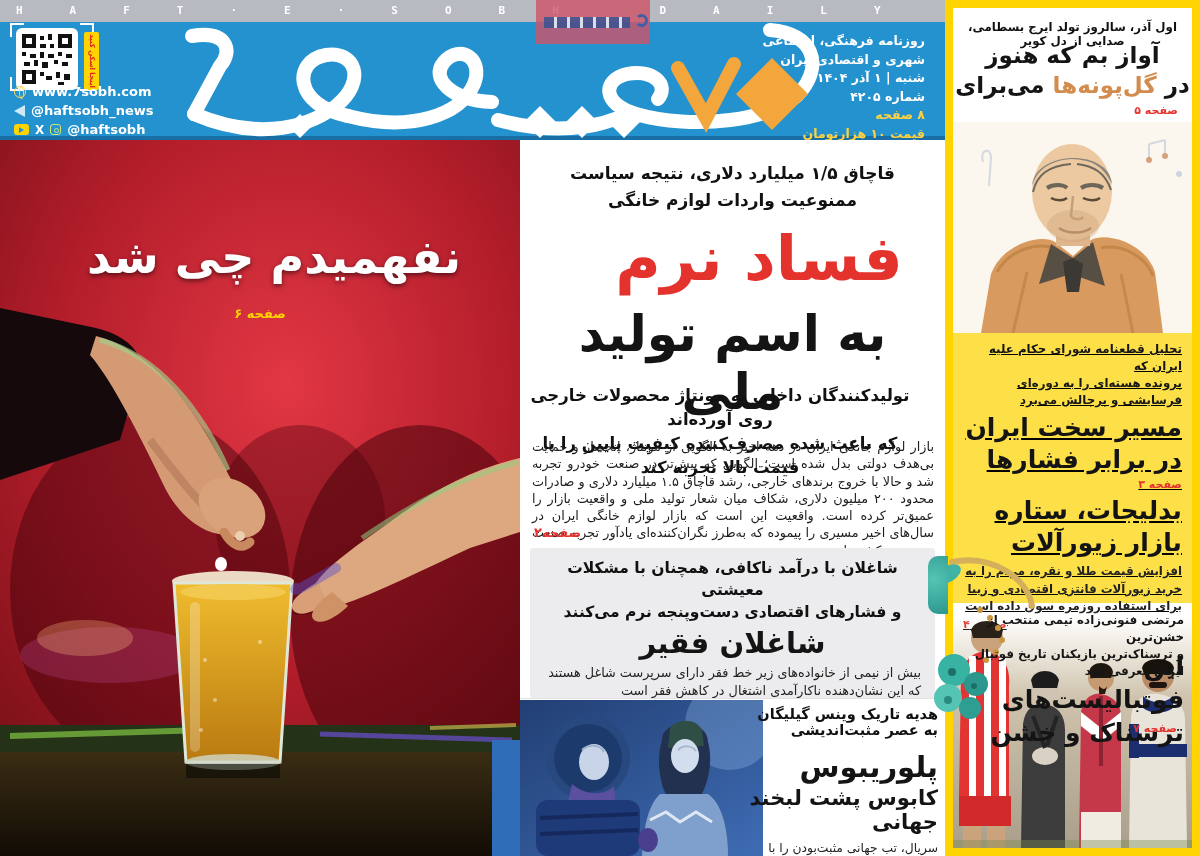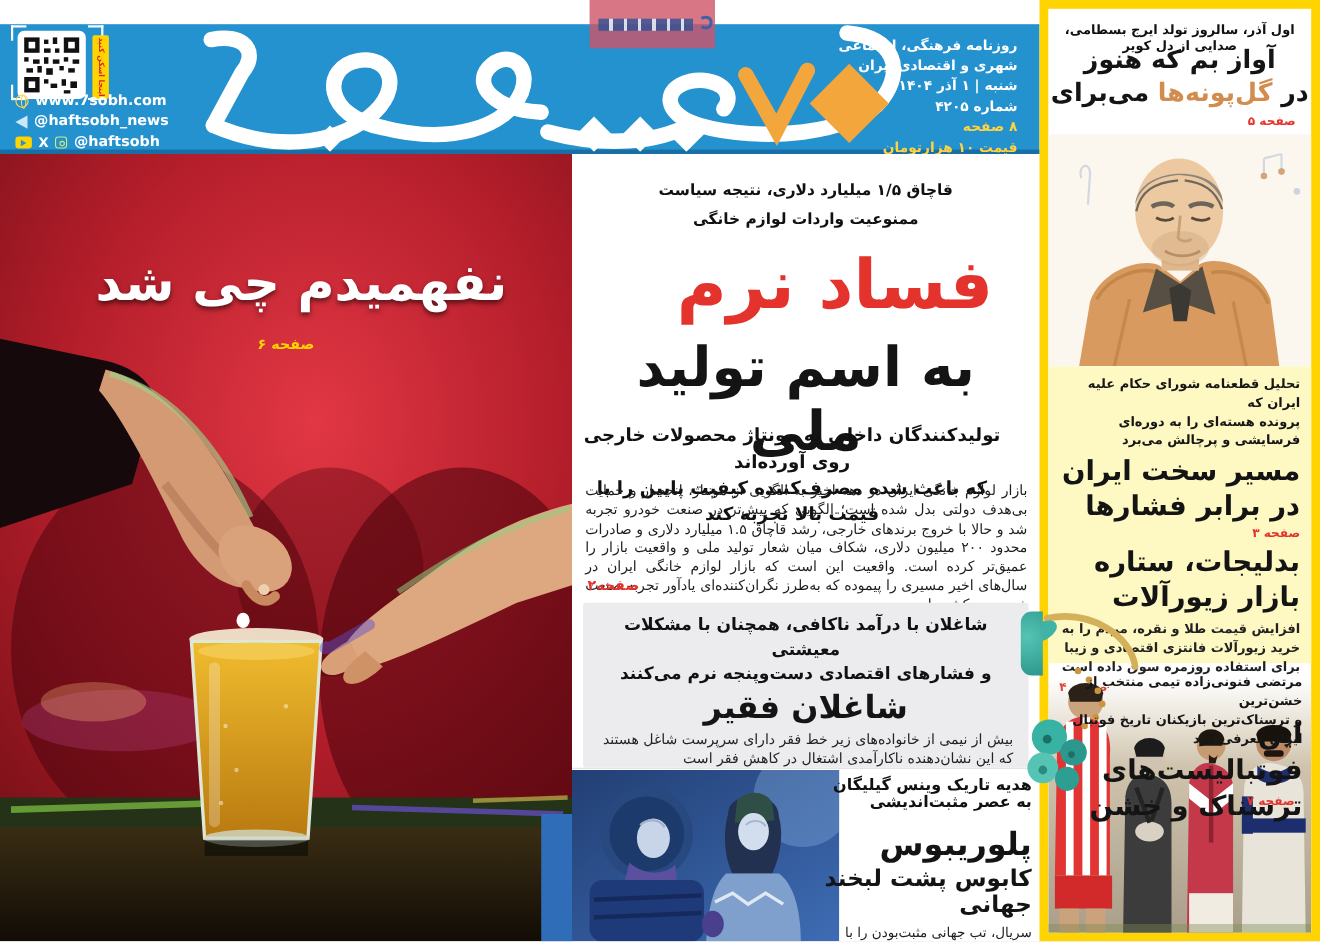--- a/index.html
+++ b/index.html
@@ -46,21 +46,21 @@
   .leftimg{left:0;top:140px;width:520px;height:716px;}
   .l-lede{left:0;top:178px;width:520px;text-align:center;color:#fff;font-weight:bold;font-size:16.5px;
           line-height:24px;direction:rtl;text-shadow:0 1px 3px rgba(0,0,0,.5);z-index:3;}
   .l-head{left:0;top:230px;width:520px;text-align:center;color:#fff;font-weight:bold;font-size:46px;
           direction:rtl;text-shadow:0 2px 5px rgba(0,0,0,.55);z-index:3;padding-left:28px;}
   .l-page{left:0;top:306px;width:520px;text-align:center;color:#ffd400;font-weight:bold;font-size:13px;z-index:3;}
 
   
   .center{left:520px;top:140px;width:425px;height:716px;background:#fff;}
   .c-kicker{left:520px;top:160px;width:425px;text-align:center;direction:rtl;font-weight:bold;
-            font-size:14px;line-height:27px;color:#111;}
+            font-size:17px;line-height:27px;color:#111;}
   .c-hred{left:520px;top:222px;width:478px;text-align:center;direction:rtl;font-weight:bold;
           font-size:62px;color:#e4332d;}
   .c-hblack{left:520px;top:305px;width:425px;text-align:center;direction:rtl;font-weight:bold;
             font-size:50px;color:#141414;}
   .c-sub{left:520px;top:384px;width:400px;text-align:center;direction:rtl;font-weight:bold;
          font-size:16.5px;line-height:24px;color:#111;}
   .c-body{left:532px;top:438px;width:402px;direction:rtl;text-align:justify;font-size:12.8px;
           line-height:17.3px;color:#1c1c1c;}
   .c-page{left:534px;top:525px;color:#e4332d;font-weight:bold;font-size:13px;}
   .graybox{left:530px;top:548px;width:405px;height:150px;background:#ececee;border-radius:3px;
@@ -82,40 +82,41 @@
   
   .rcol{left:945px;top:0;width:255px;height:856px;background:#ffd400;}
   .rc-inner{left:953px;top:8px;width:239px;height:840px;background:#fff;}
   .ba-lede{left:953px;top:20px;width:239px;text-align:center;direction:rtl;font-weight:bold;
            font-size:11.8px;color:#111;}
   .ba-h{left:953px;top:40px;width:239px;text-align:center;direction:rtl;font-weight:bold;
         font-size:23px;line-height:30px;color:#141414;}
   .ba-h .org{color:#d28d4e;}
   .ba-page{left:953px;top:104px;width:225px;text-align:right;color:#e4332d;font-weight:bold;font-size:11px;}
   .portrait{left:953px;top:122px;width:239px;height:211px;}
-  .rc-yellow{left:953px;top:333px;width:239px;height:270px;background:#fef9c3;direction:rtl;padding:8px 10px;}
+  .rc-yellow{left:953px;top:333px;width:239px;height:270px;background:#fde047;direction:rtl;padding:8px 10px;text-decoration:underline;}
   .ny-lede{text-align:right;font-weight:bold;font-size:11.8px;line-height:17px;color:#161616;}
   .ny-h{text-align:right;font-weight:bold;font-size:25px;line-height:32px;color:#141414;margin-top:3px;}
   .ny-page-r{text-align:right;color:#e4332d;font-weight:bold;font-size:11px;margin-top:2px;}
   .jw-h{text-align:right;font-weight:bold;font-size:25px;line-height:32px;color:#141414;margin-top:4px;}
   .jw-body{text-align:right;font-weight:bold;font-size:11.8px;line-height:17.5px;color:#222;margin-top:4px;}
   .jw-page{text-align:left;color:#e4332d;font-weight:bold;font-size:11px;margin-top:2px;}
   .jewelry{left:932px;top:552px;width:112px;height:172px;z-index:3;pointer-events:none;}
   .fb-photo{left:953px;top:616px;width:239px;height:232px;}
   .fb-lede{left:953px;top:612px;width:231px;text-align:right;direction:rtl;font-weight:bold;
            font-size:11.8px;line-height:17px;color:#161616;z-index:3;}
   .fb-h{left:953px;top:650px;width:231px;text-align:right;direction:rtl;font-weight:bold;
         font-size:25px;line-height:33px;color:#141414;z-index:3;}
   .fb-page{left:953px;top:722px;width:224px;text-align:right;color:#e4332d;font-weight:bold;font-size:11px;z-index:3;}
 </style>
 </head>
 <body>
 
 <div id="page">
 
+  <div class="abs strip">HAFT·E·SOBH DAILY</div>
 
   <div class="abs header"></div>
 
   <svg class="abs" style="left:130px;top:22px;z-index:2" width="790" height="116" viewBox="0 0 790 116">
     <g fill="none" stroke="#fff" stroke-width="14" stroke-linecap="round">
       <path d="M62 14 C96 8 104 28 90 44 L64 92"></path>
       <path d="M64 92 C120 116 172 110 206 84 C238 58 224 28 196 33 C162 39 164 84 218 94"></path>
       <path d="M218 94 C280 110 330 94 344 62 C354 36 330 22 314 40 C300 56 320 78 362 80"></path>
       <path d="M368 98 C420 112 468 108 500 90"></path>
       <path d="M640 8 C684 12 692 42 672 68 C648 100 560 108 506 92 C472 82 472 58 497 52 C522 47 540 62 528 77"></path>

